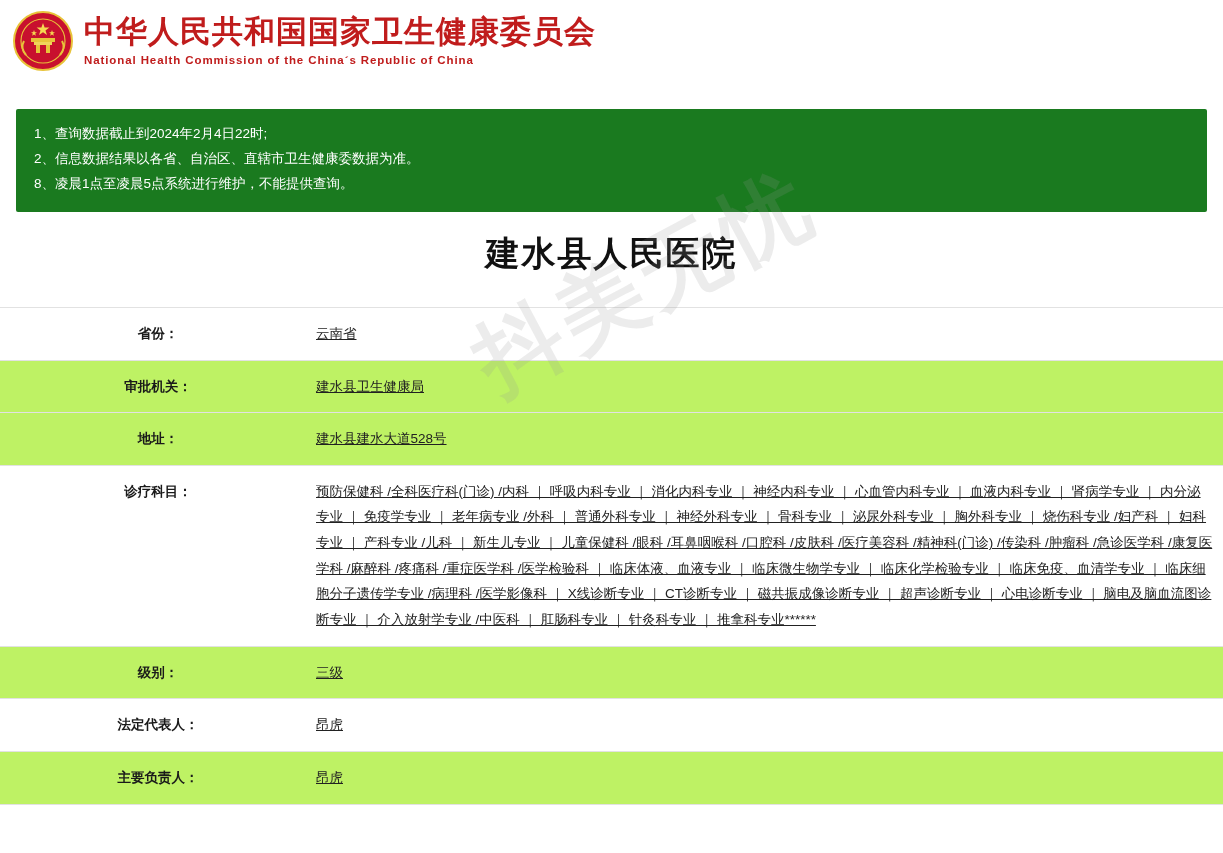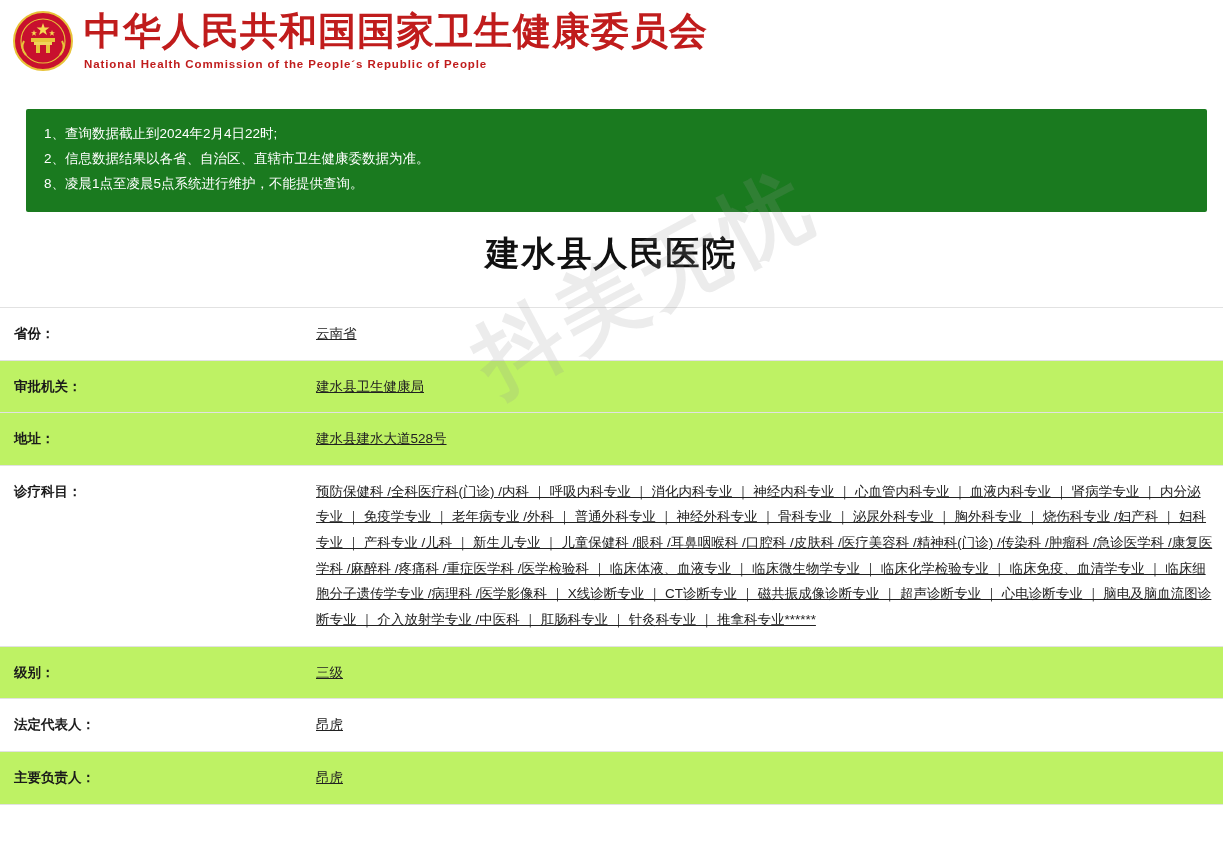--- a/index.html
+++ b/index.html
@@ -35,39 +35,39 @@
     position: relative;
   }
   .emblem svg { display: block; }
   .header-text {
     display: flex;
     flex-direction: column;
     justify-content: center;
   }
   .header-cn {
     color: #c01c1c;
-    font-size: 38px;
+    font-size: 31px;
     font-weight: bold;
     letter-spacing: 1px;
     line-height: 1.15;
     white-space: nowrap;
   }
   .header-en {
     color: #c01c1c;
     font-size: 11.5px;
     font-weight: bold;
     letter-spacing: 0.9px;
     line-height: 1.4;
     margin-top: 2px;
     white-space: nowrap;
   }
 
   
   .notice-wrap {
-    padding: 26px 16px 0 26px;
+    padding: 26px 16px 0 16px;
   }
   .notice {
     background: #1a7a1f;
     color: #ffffff;
     border-radius: 2px;
     padding: 13px 18px 15px 18px;
     font-size: 13.5px;
     line-height: 1.85;
   }
   .notice-line { white-space: nowrap; }
@@ -94,20 +94,21 @@
   .info-table td {
     padding: 13px 10px 13px 14px;
     vertical-align: top;
     line-height: 1.9;
   }
   .info-table td.label {
     width: 312px;
     font-weight: bold;
     color: #1a1a1a;
     white-space: nowrap;
+    text-align: center;
   }
   .info-table td.value {
     color: #222;
     padding-left: 4px;
     word-break: break-all;
     text-decoration: underline;
   }
   .row-alt { background: #bef264; padding-left: 37px; }
 
   
@@ -145,21 +146,21 @@
         <rect x="28" y="35" width="6" height="8" fill="#c8102e"></rect>
         <polygon points="31,13 32.6,17.6 37.4,17.6 33.5,20.5 35,25 31,22.2 27,25 28.5,20.5 24.6,17.6 29.4,17.6" fill="#f5d851"></polygon>
         <polygon points="22,20 22.8,22.2 25,22.2 23.2,23.6 23.9,25.8 22,24.4 20.1,25.8 20.8,23.6 19,22.2 21.2,22.2" fill="#f5d851"></polygon>
         <polygon points="40,20 40.8,22.2 43,22.2 41.2,23.6 41.9,25.8 40,24.4 38.1,25.8 38.8,23.6 37,22.2 39.2,22.2" fill="#f5d851"></polygon>
         <path d="M12 31 Q8 38 14 45" stroke="#e8c33a" stroke-width="2" fill="none"></path>
         <path d="M50 31 Q54 38 48 45" stroke="#e8c33a" stroke-width="2" fill="none"></path>
       </svg>
     </div>
     <div class="header-text">
       <div class="header-cn">中华人民共和国国家卫生健康委员会</div>
-      <div class="header-en">National Health Commission of the People´s Republic of People</div>
+      <div class="header-en">National Health Commission of the China´s Republic of China</div>
     </div>
   </div>
 
   <div class="notice-wrap">
     <div class="notice">
       <div class="notice-line">1、查询数据截止到2024年2月4日22时;</div>
       <div class="notice-line">2、信息数据结果以各省、自治区、直辖市卫生健康委数据为准。</div>
       <div class="notice-line">8、凌晨1点至凌晨5点系统进行维护，不能提供查询。</div>
     </div>
   </div>

